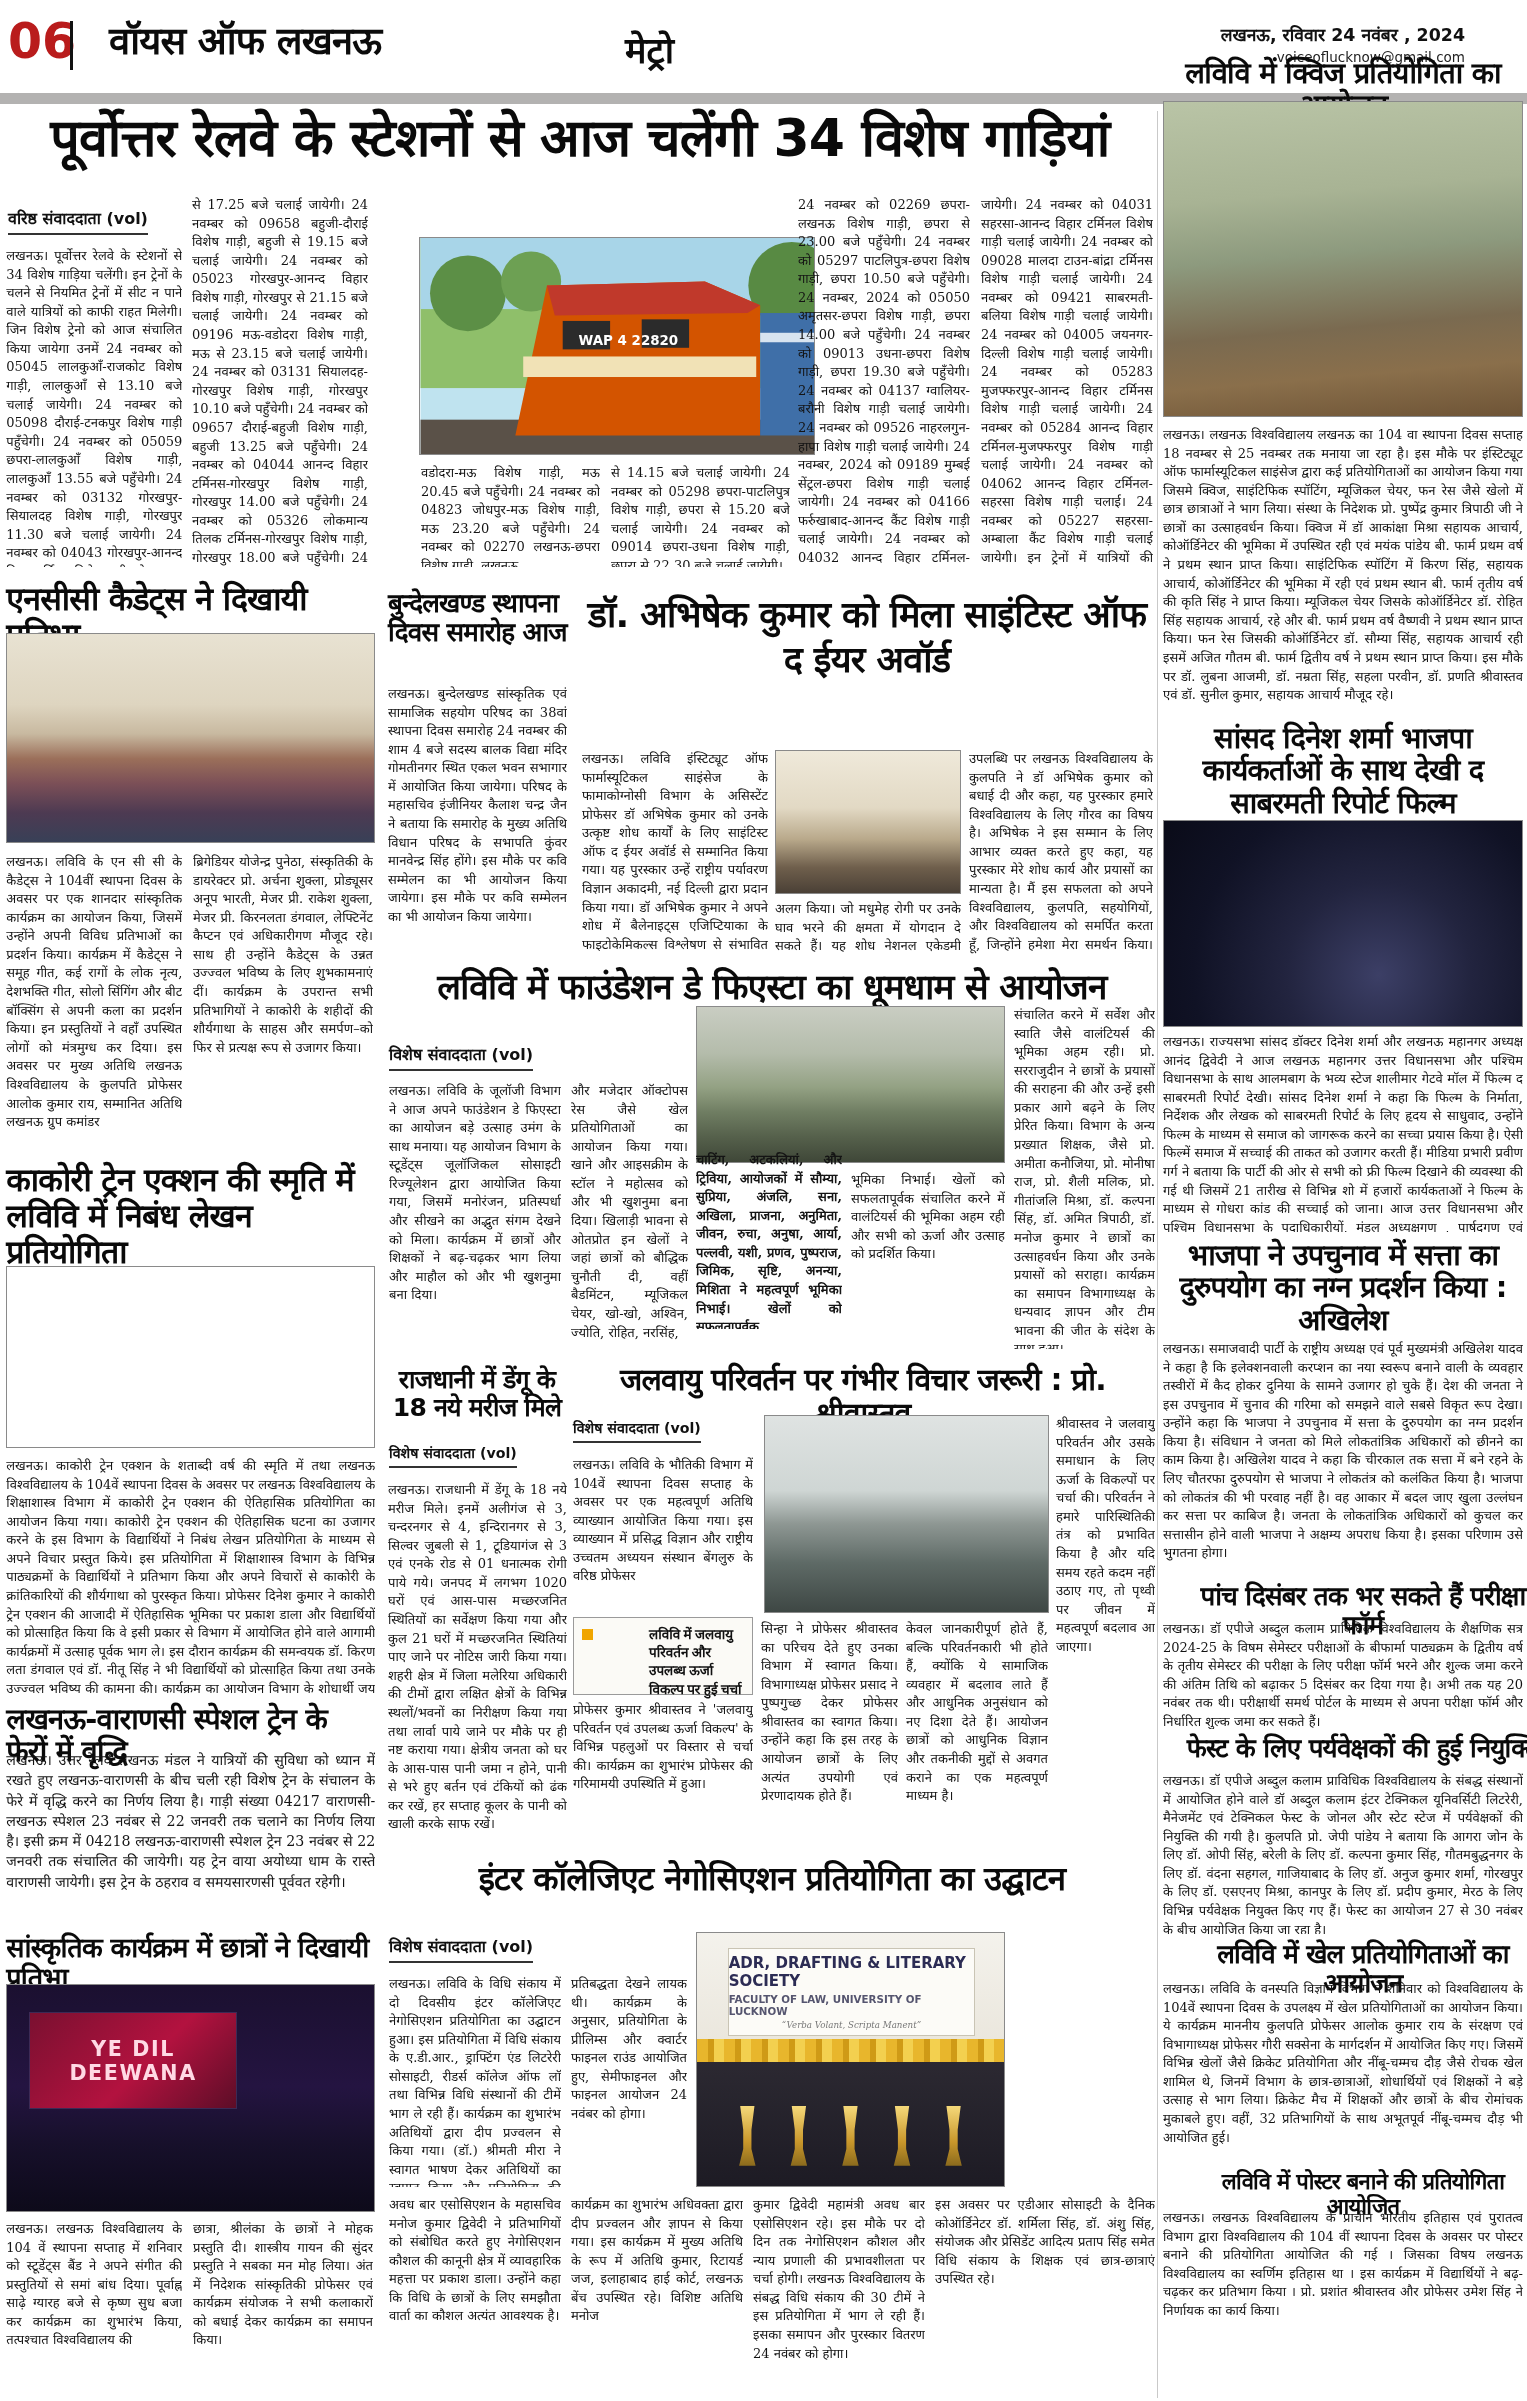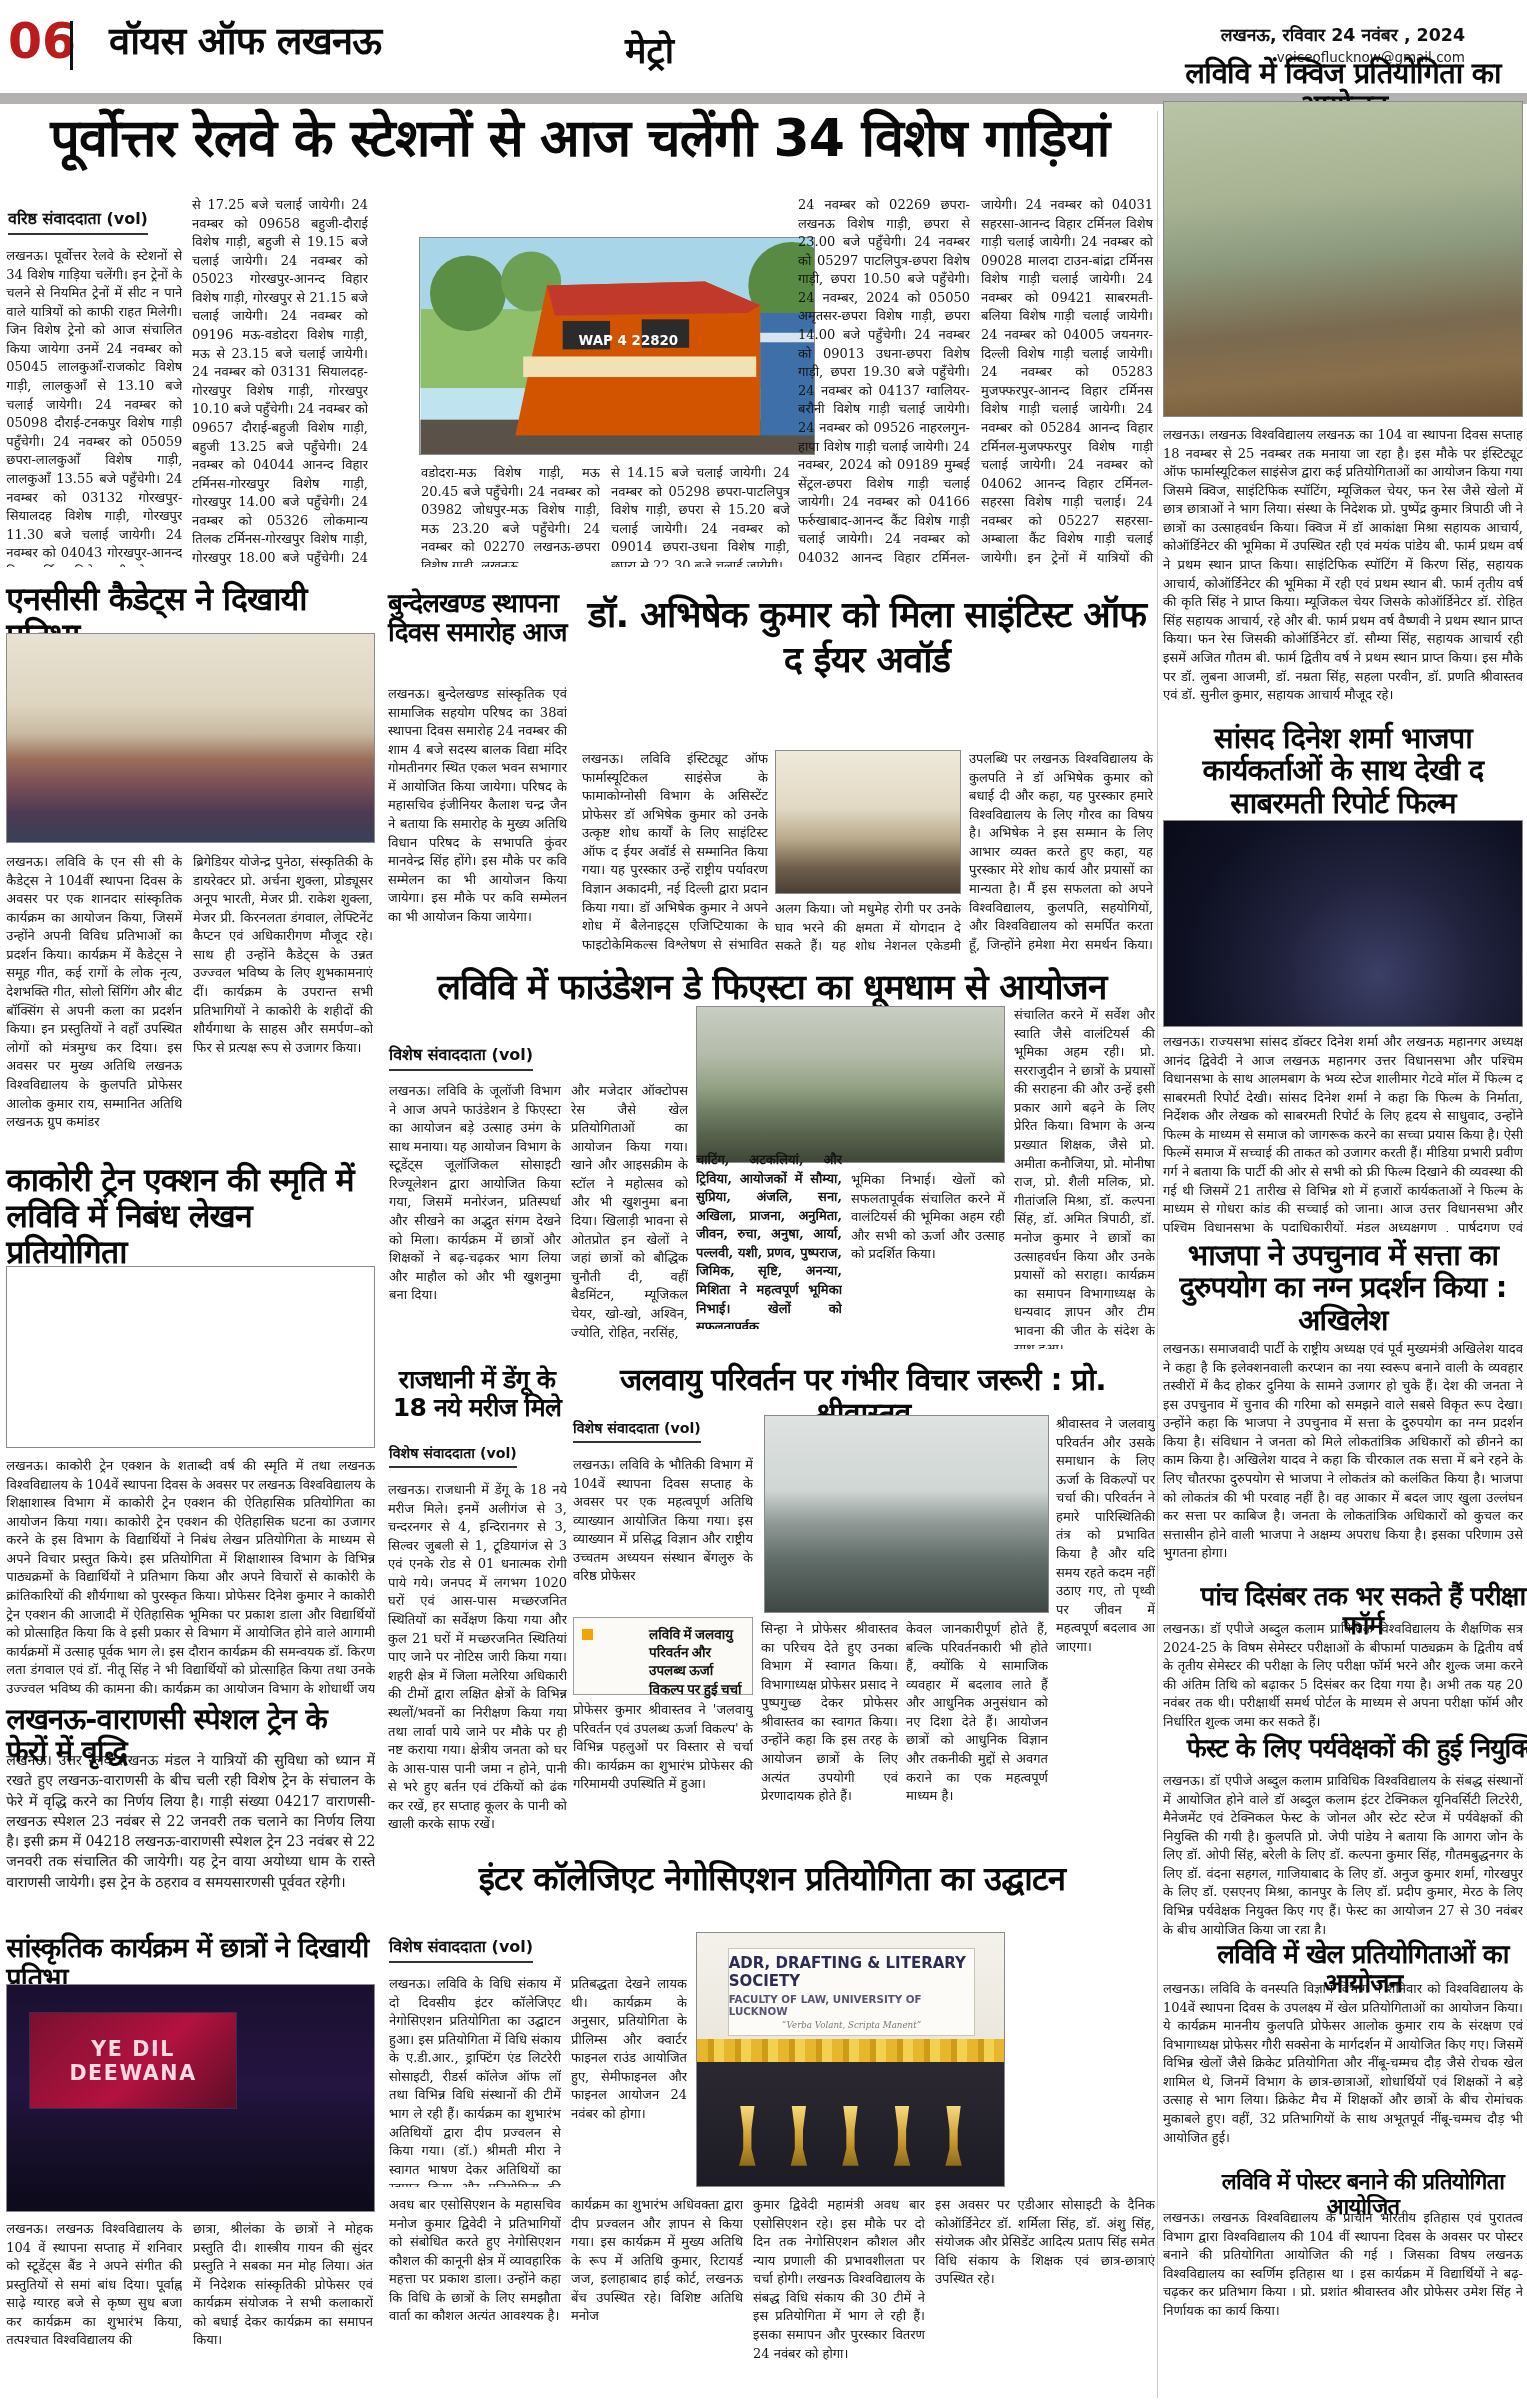--- a/index.html
+++ b/index.html
@@ -93,21 +93,21 @@
         <polygon points="120,250 160,60 360,55 430,85 430,250" fill="#d35400"></polygon>
         <polygon points="160,60 360,55 430,85 414,95 170,98" fill="#c0392b"></polygon>
         <rect x="130" y="150" width="295" height="26" fill="#f1e2b6"></rect>
         <rect x="180" y="105" width="60" height="36" fill="#2b2b2b"></rect>
         <rect x="280" y="103" width="60" height="36" fill="#2b2b2b"></rect>
         <rect x="430" y="95" width="70" height="155" fill="#3f6fa8"></rect>
         <rect x="430" y="120" width="70" height="12" fill="#d8e4f0"></rect>
         <text x="200" y="135" font-size="17" fill="#ffffff" class="loco-label">WAP 4   22820</text>
       </svg>
     </div>
-    <div class="body" style="left:421px;top:464px;width:179px;height:103px;">वडोदरा-मऊ विशेष गाड़ी, मऊ 20.45 बजे पहुँचेगी। 24 नवम्बर को 03982 जोधपुर-मऊ विशेष गाड़ी, मऊ 23.20 बजे पहुँचेगी। 24 नवम्बर को 02270 लखनऊ-छपरा विशेष गाड़ी, लखनऊ</div>
+    <div class="body" style="left:421px;top:464px;width:179px;height:103px;">वडोदरा-मऊ विशेष गाड़ी, मऊ 20.45 बजे पहुँचेगी। 24 नवम्बर को 04823 जोधपुर-मऊ विशेष गाड़ी, मऊ 23.20 बजे पहुँचेगी। 24 नवम्बर को 02270 लखनऊ-छपरा विशेष गाड़ी, लखनऊ</div>
     <div class="body" style="left:611px;top:464px;width:179px;height:103px;">से 14.15 बजे चलाई जायेगी। 24 नवम्बर को 05298 छपरा-पाटलिपुत्र विशेष गाड़ी, छपरा से 15.20 बजे चलाई जायेगी। 24 नवम्बर को 09014 छपरा-उधना विशेष गाड़ी, छपरा से 22.30 बजे चलाई जायेगी।</div>
     <div class="body" style="left:798px;top:196px;width:172px;height:371px;">24 नवम्बर को 02269 छपरा-लखनऊ विशेष गाड़ी, छपरा से 23.00 बजे पहुँचेगी। 24 नवम्बर को 05297 पाटलिपुत्र-छपरा विशेष गाड़ी, छपरा 10.50 बजे पहुँचेगी। 24 नवम्बर, 2024 को 05050 अमृतसर-छपरा विशेष गाड़ी, छपरा 14.00 बजे पहुँचेगी। 24 नवम्बर को 09013 उधना-छपरा विशेष गाड़ी, छपरा 19.30 बजे पहुँचेगी। 24 नवम्बर को 04137 ग्वालियर-बरौनी विशेष गाड़ी चलाई जायेगी। 24 नवम्बर को 09526 नाहरलगुन-हापा विशेष गाड़ी चलाई जायेगी। 24 नवम्बर, 2024 को 09189 मुम्बई सेंट्रल-छपरा विशेष गाड़ी चलाई जायेगी। 24 नवम्बर को 04166 फर्रुखाबाद-आनन्द कैंट विशेष गाड़ी चलाई जायेगी। 24 नवम्बर को 04032 आनन्द विहार टर्मिनल-सहरसा विशेष गाड़ी चलाई</div>
     <div class="body" style="left:981px;top:196px;width:172px;height:371px;">जायेगी। 24 नवम्बर को 04031 सहरसा-आनन्द विहार टर्मिनल विशेष गाड़ी चलाई जायेगी। 24 नवम्बर को 09028 मालदा टाउन-बांद्रा टर्मिनस विशेष गाड़ी चलाई जायेगी। 24 नवम्बर को 09421 साबरमती-बलिया विशेष गाड़ी चलाई जायेगी। 24 नवम्बर को 04005 जयनगर-दिल्ली विशेष गाड़ी चलाई जायेगी। 24 नवम्बर को 05283 मुजफ्फरपुर-आनन्द विहार टर्मिनस विशेष गाड़ी चलाई जायेगी। 24 नवम्बर को 05284 आनन्द विहार टर्मिनल-मुजफ्फरपुर विशेष गाड़ी चलाई जायेगी। 24 नवम्बर को 04062 आनन्द विहार टर्मिनल-सहरसा विशेष गाड़ी चलाई। 24 नवम्बर को 05227 सहरसा-अम्बाला कैंट विशेष गाड़ी चलाई जायेगी। इन ट्रेनों में यात्रियों की सुविधा के लिए स्टेशनों पर समुचित प्रबन्ध किये गये हैं।</div>
   </section>
 
   <section>
     <h2 class="hl hl-lg hl-left" style="left:6.3px;top:582px;width:369px;font-size:32px;">एनसीसी कैडेट्स ने दिखायी प्रतिभा</h2>
     <div class="photo ph-ncc" style="left:6.3px;top:633px;width:369px;height:210px;"></div>
     <div class="body" style="left:6.3px;top:853px;width:176px;height:299px;">लखनऊ। लविवि के एन सी सी के कैडेट्स ने 104वीं स्थापना दिवस के अवसर पर एक शानदार सांस्कृतिक कार्यक्रम का आयोजन किया, जिसमें उन्होंने अपनी विविध प्रतिभाओं का प्रदर्शन किया। कार्यक्रम में कैडेट्स ने समूह गीत, कई रागों के लोक नृत्य, देशभक्ति गीत, सोलो सिंगिंग और बीट बॉक्सिंग से अपनी कला का प्रदर्शन किया। इन प्रस्तुतियों ने वहाँ उपस्थित लोगों को मंत्रमुग्ध कर दिया। इस अवसर पर मुख्य अतिथि लखनऊ विश्वविद्यालय के कुलपति प्रोफेसर आलोक कुमार राय, सम्मानित अतिथि लखनऊ ग्रुप कमांडर</div>
     <div class="body" style="left:193px;top:853px;width:180px;height:299px;">ब्रिगेडियर योजेन्द्र पुनेठा, संस्कृतिकी के डायरेक्टर प्रो. अर्चना शुक्ला, प्रोड्यूसर अनूप भारती, मेजर प्री. राकेश शुक्ला, मेजर प्री. किरनलता डंगवाल, लेफ्टिनेंट कैप्टन एवं अधिकारीगण मौजूद रहे। साथ ही उन्होंने कैडेट्स के उन्नत उज्ज्वल भविष्य के लिए शुभकामनाएं दीं। कार्यक्रम के उपरान्त सभी प्रतिभागियों ने काकोरी के शहीदों की शौर्यगाथा के साहस और समर्पण–को फिर से प्रत्यक्ष रूप से उजागर किया।</div>

